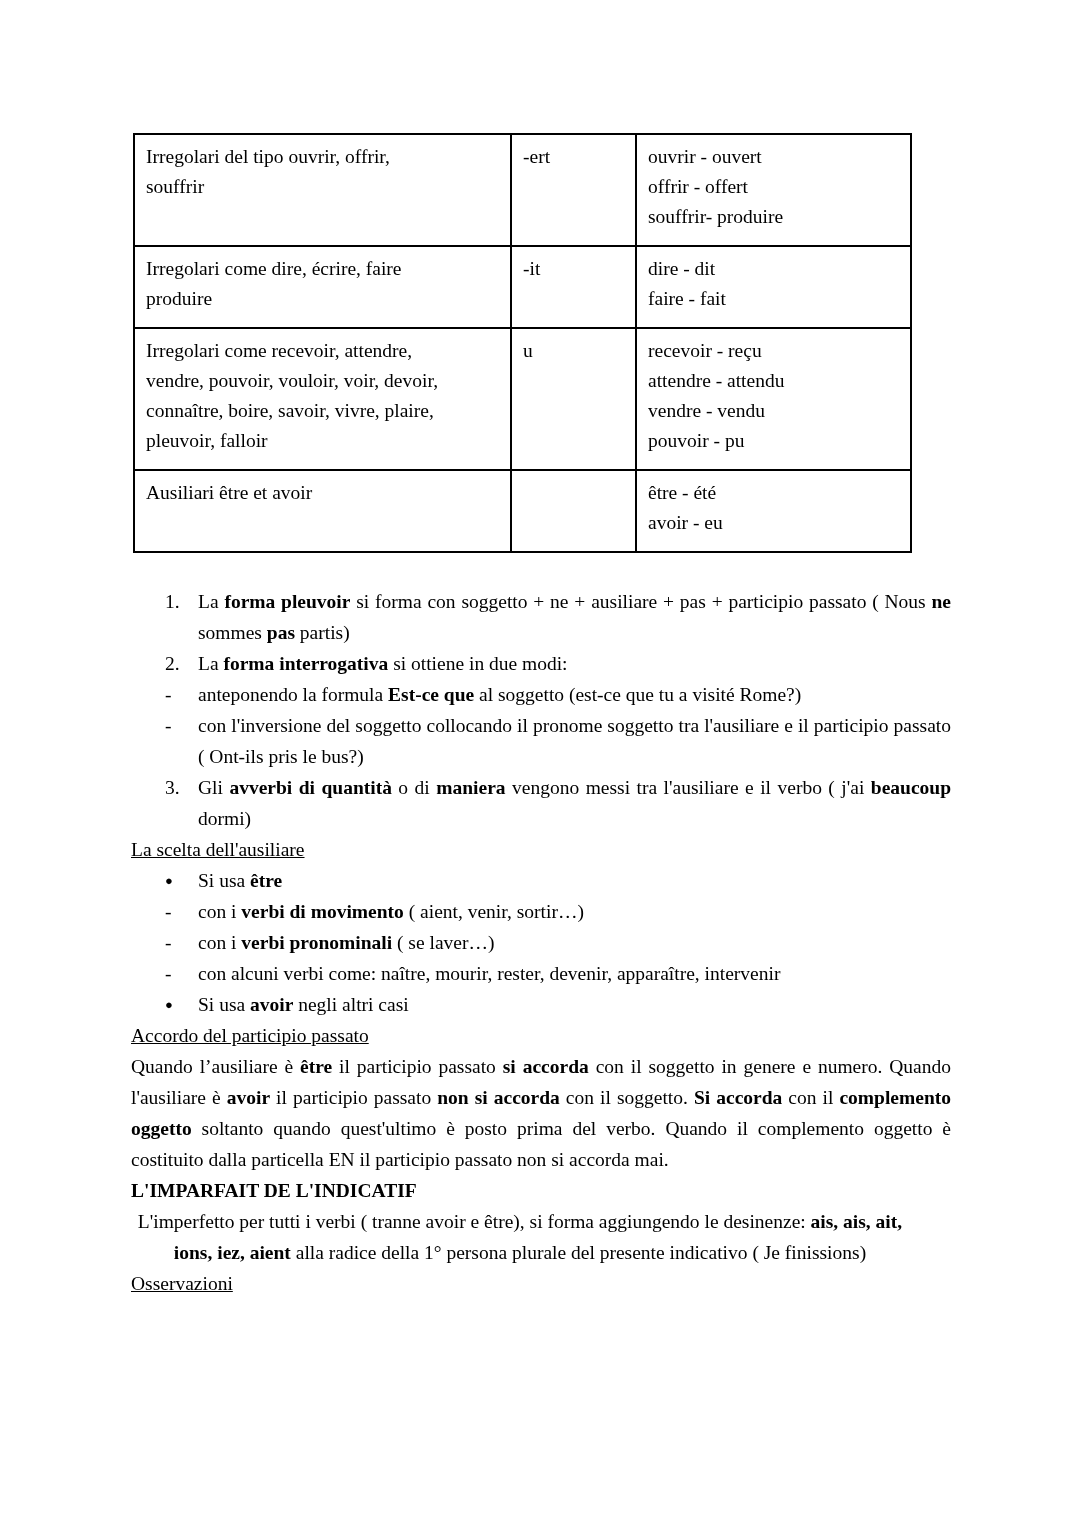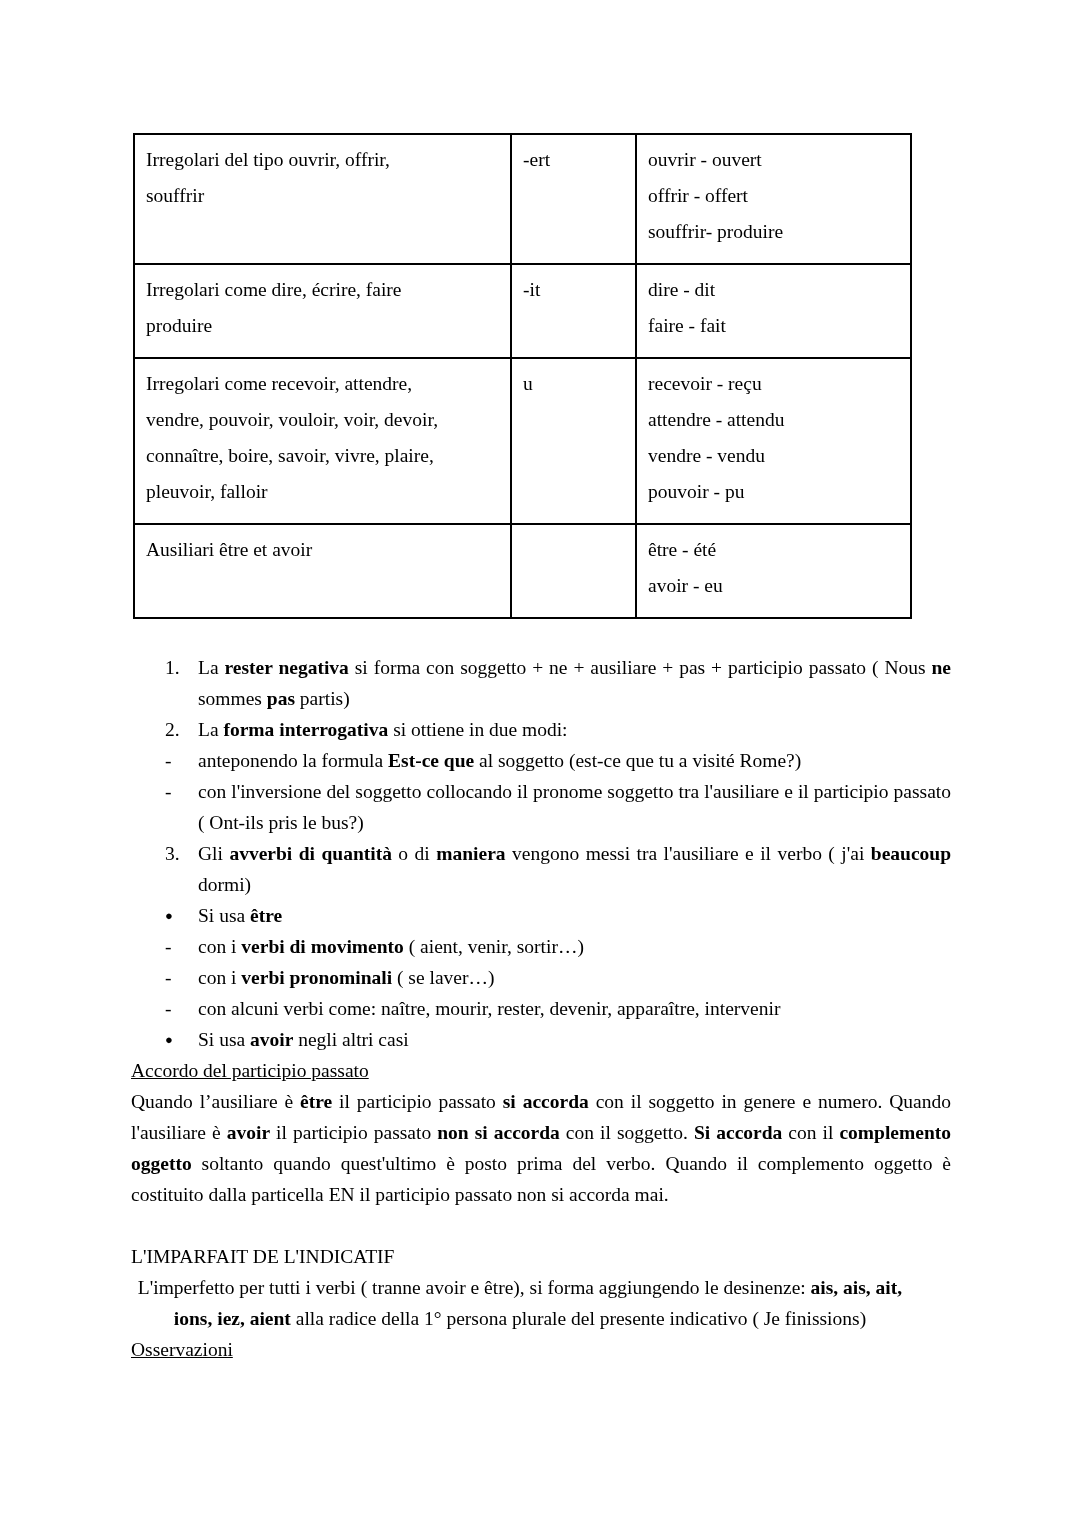--- a/index.html
+++ b/index.html
@@ -22,21 +22,21 @@
     border-collapse: collapse;
     table-layout: fixed;
     width: 777px;
     margin-left: 2px;
   }
   table.verb-table td {
     border: 2px solid #000;
     vertical-align: top;
     padding: 7px 11px 13px 11px;
     font-size: 19.5px;
-    line-height: 36px;
+    line-height: 30px;
     white-space: pre-line;
   }
   col.c1 { width: 377px; }
   col.c2 { width: 125px; }
   col.c3 { width: 275px; }
   
   .content {
     margin-top: 33px;
     width: 820px;
     font-size: 19.5px;
@@ -50,21 +50,21 @@
   }
   .li .marker.bullet { font-size: 13px; }
   .li .li-text {
     flex: 1 1 auto;
     text-align: justify;
   }
   .indent1 { padding-left: 33px; }
   .heading-u span { text-decoration: underline; }
   .para { text-align: justify; }
   .imparfait-para { max-width: 778px; text-align: center; }
-  .heading-bold { font-weight: normal; margin-top: 31px; }
+  .heading-bold { font-weight: bold; }
 </style>
 </head>
 <body>
 
 <div class="page">
 
   <table class="verb-table">
     <colgroup>
         <col class="c1">
         <col class="c2">
@@ -104,41 +104,42 @@
 avoir - eu</td>
       </tr>
     </tbody>
   </table>
 
   <div class="content">
 
     <div class="indent1">
       <div class="li">
         <span class="marker">1.</span>
-        <div class="li-text"><span>La </span><span class="b">rester negativa</span><span> si forma con soggetto + ne + ausiliare + pas + participio passato ( Nous </span><span class="b">ne</span><span> sommes </span><span class="b">pas</span><span> partis)</span></div>
+        <div class="li-text"><span>La </span><span class="b">forma pleuvoir</span><span> si forma con soggetto + ne + ausiliare + pas + participio passato ( Nous </span><span class="b">ne</span><span> sommes </span><span class="b">pas</span><span> partis)</span></div>
       </div>
       <div class="li">
         <span class="marker">2.</span>
         <div class="li-text"><span>La </span><span class="b">forma interrogativa</span><span> si ottiene in due modi:</span></div>
       </div>
       <div class="li">
         <span class="marker">-</span>
         <div class="li-text"><span>anteponendo la formula </span><span class="b">Est-ce que</span><span> al soggetto (est-ce que tu a visité Rome?)</span></div>
       </div>
       <div class="li">
         <span class="marker">-</span>
         <div class="li-text"><span>con l'inversione del soggetto collocando il pronome soggetto tra l'ausiliare e il participio passato ( Ont-ils pris le bus?)</span></div>
       </div>
       <div class="li">
         <span class="marker">3.</span>
         <div class="li-text"><span>Gli </span><span class="b">avverbi di quantità</span><span> o di </span><span class="b">maniera</span><span> vengono messi tra l'ausiliare e il verbo ( j'ai </span><span class="b">beaucoup</span><span> dormi)</span></div>
       </div>
     </div>
 
     <div>
+      <div class="heading-u"><span>La scelta dell'ausiliare</span></div>
       <div class="indent1">
         <div class="li">
           <span class="marker bullet">●</span>
           <div class="li-text"><span>Si usa </span><span class="b">être</span></div>
         </div>
         <div class="li">
           <span class="marker">-</span>
           <div class="li-text"><span>con i </span><span class="b">verbi di movimento</span><span> ( aient, venir, sortir…)</span></div>
         </div>
         <div class="li">

